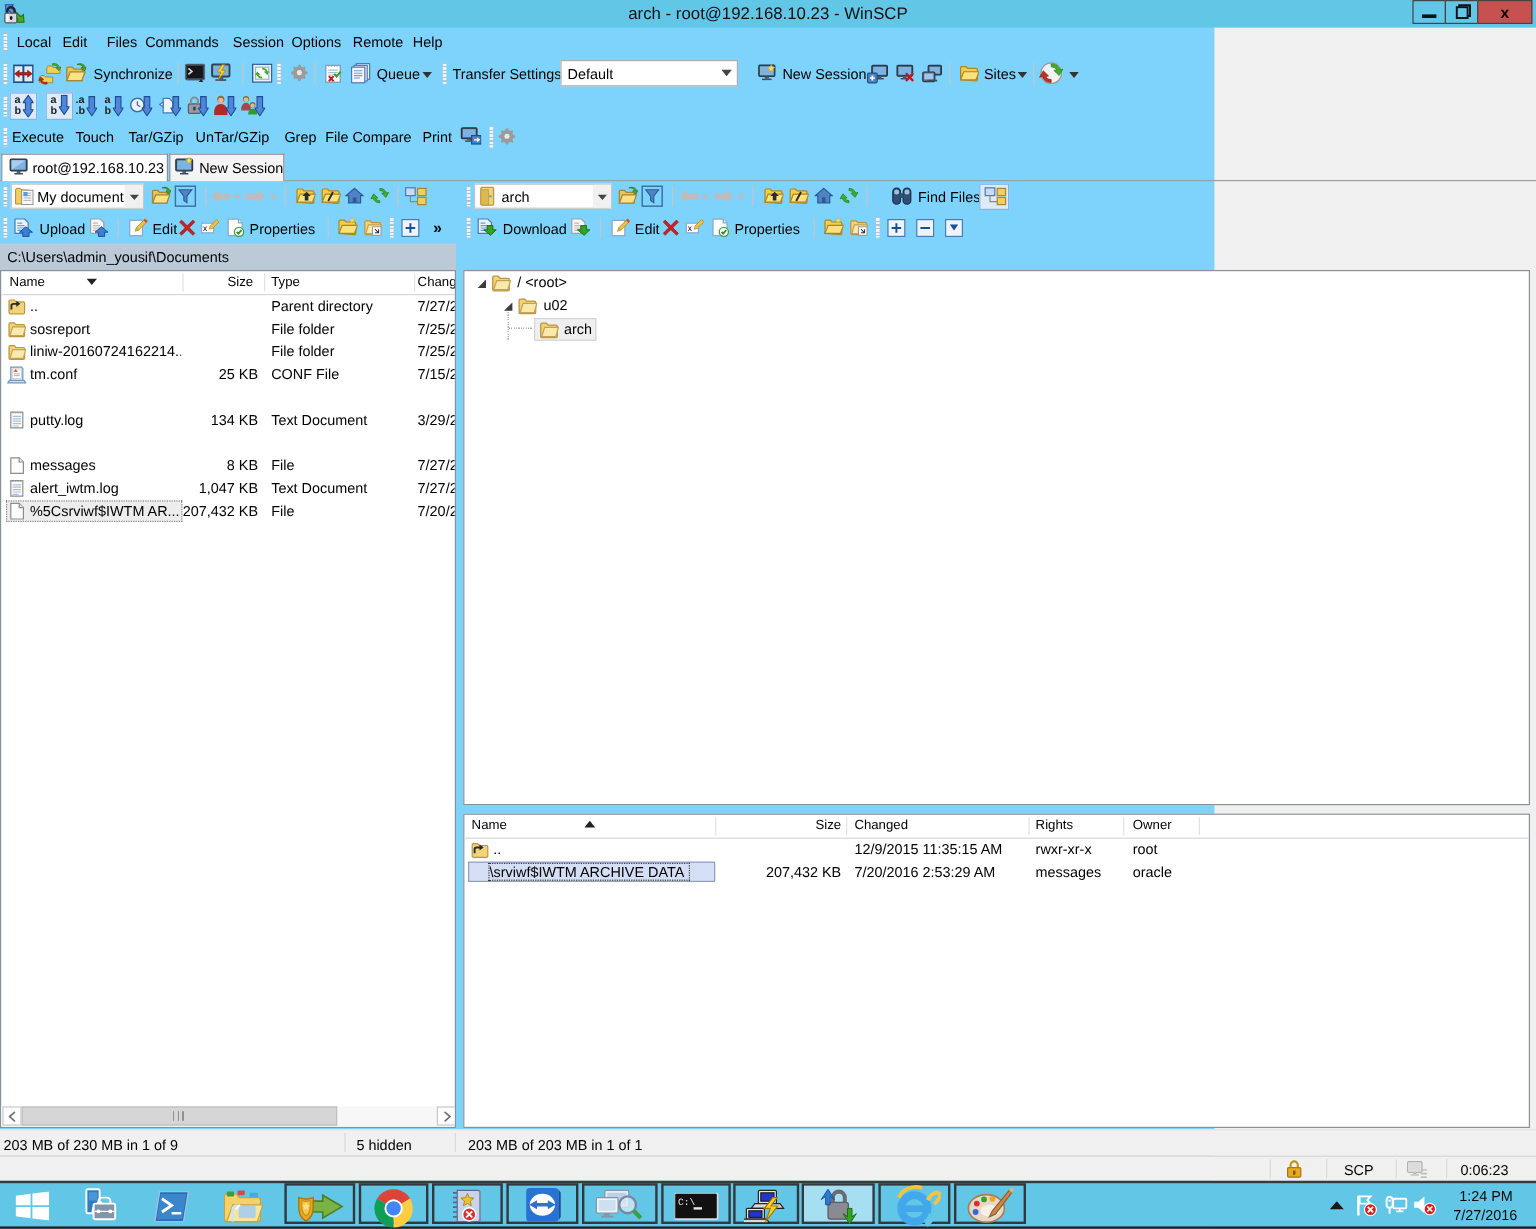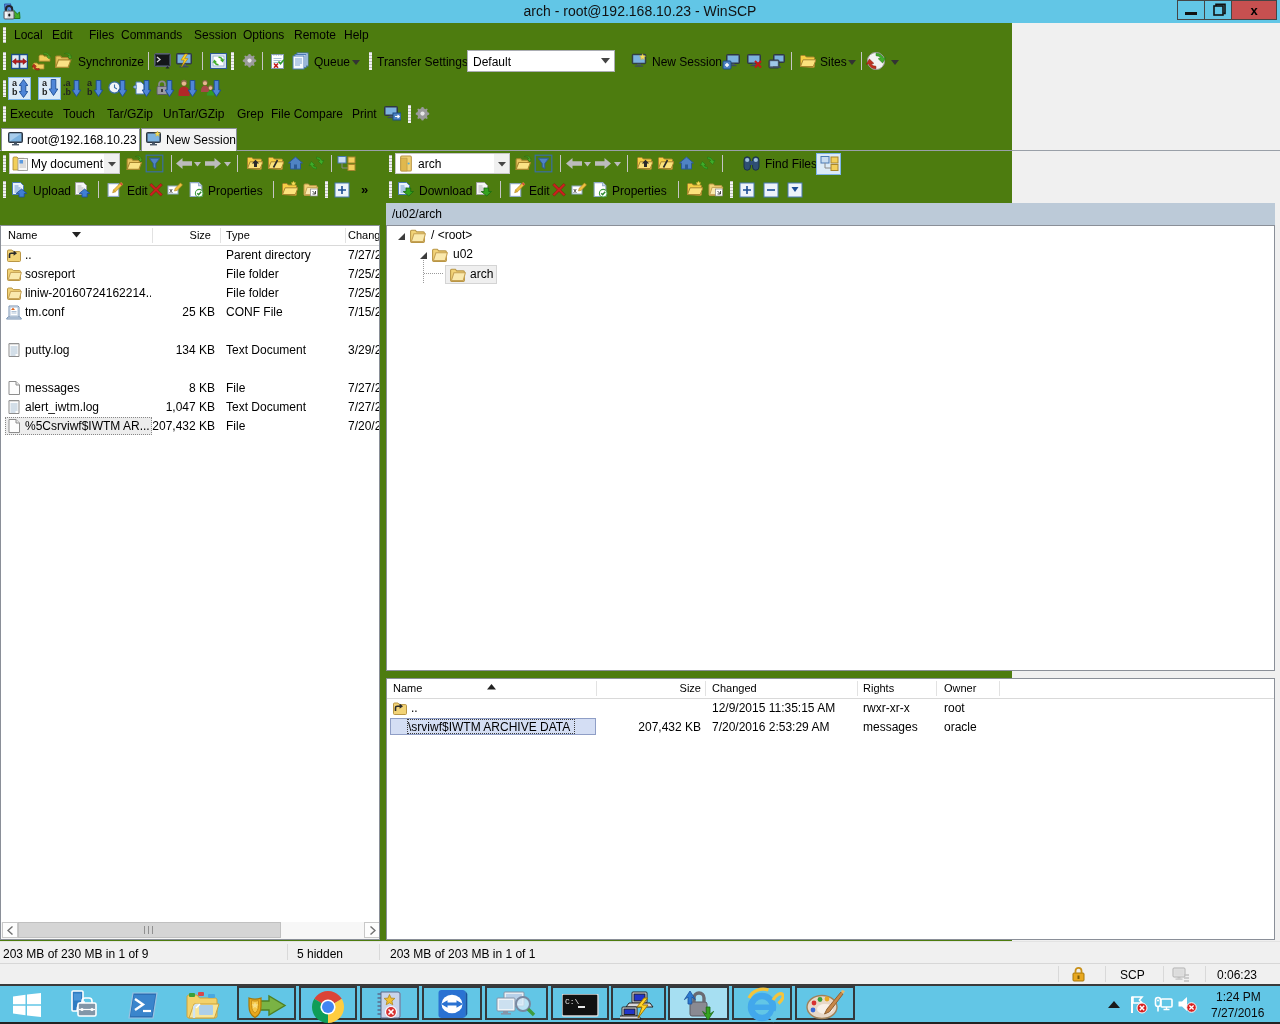--- a/index.html
+++ b/index.html
@@ -1,17 +1,17 @@
 <!DOCTYPE html>
 <html><head><meta charset="utf-8">
 <style>
 *{margin:0;padding:0;box-sizing:border-box}
 html,body{width:1280px;height:1024px;overflow:hidden}
 body{font-family:"Liberation Sans",sans-serif;font-size:12px;color:#000;background:#f0f0f0}
-#root{position:absolute;top:0;left:0;width:1012px;height:1024px;background:#4d7c0f}
+#root{position:absolute;top:0;left:0;width:1012px;height:1024px;background:#7dd3fc}
 .abs{position:absolute}
 .titlebar{top:0;left:0;width:1280px;height:23px;background:#62c6e6}
 .title{top:3px;left:0;width:1280px;text-align:center;font-size:14px;color:#111}
 .capbtn{top:0;height:20px;border:1px solid #454545;background:#62c6e6;text-align:center}
 .menu{top:28px;font-size:12px}
 .grip{width:3px;background:repeating-linear-gradient(to bottom,#bbb 0,#bbb 1px,#f2f2f2 1px,#f2f2f2 3px)}
 .tsep{width:1px;background:#c5c5c5}
 .dsep{width:3px;background:repeating-linear-gradient(to bottom,#c0c0c0 0,#c0c0c0 1px,#f2f2f2 1px,#f2f2f2 3px)}
 .i16{position:absolute;width:16px;height:16px}
 .lbl{position:absolute;font-size:12px;white-space:nowrap}
@@ -609,20 +609,21 @@
       </svg>
     </div>
 <div class="abs dsep" style="left:325px;top:181px;height:17px"></div>
 <div class="abs" style="left:334px;top:182px">
       <svg width="16" height="16" viewBox="0 0 16 16">
         <rect x="1" y="1" width="14" height="14" fill="#eef4fa" stroke="#4a7ab5"></rect>
         <path d="M8 4 v8 M4 8 h8" stroke="#1c4d94" stroke-width="1.6"></path>
       </svg>
     </div>
 <div class="abs" style="left:361px;top:182px;font-weight:bold;font-size:13px">»</div>
+<div class="pathbar" style="left:0;width:380px">C:\Users\admin_yousif\Documents</div>
 <div class="panelbox" style="left:0;top:225px;width:380px;height:715px"></div>
 <div class="abs" style="left:1px;top:226px;width:378px;height:713px;overflow:hidden">
 <div class="hdrcell" style="left:7px">Name</div>
 <svg class="abs" style="left:71px;top:6px" width="9" height="6">
         <path d="M0 0 h9 l-4.5 5.5z" fill="#222"></path>
       </svg>
 <div class="hdrcell" style="left:151px;width:59px;text-align:right">Size</div>
 <div class="hdrcell" style="left:225px">Type</div>
 <div class="hdrcell" style="left:347px">Changed</div>
 <div class="hsep" style="left:151px"></div>
@@ -877,21 +878,20 @@
         <rect x="1" y="1" width="14" height="14" fill="#eef4fa" stroke="#4a7ab5"></rect>
         <path d="M4 8 h8" stroke="#1c4d94" stroke-width="1.6"></path>
       </svg>
     </div>
 <div class="abs" style="left:787px;top:182px">
       <svg width="16" height="16" viewBox="0 0 16 16">
         <rect x="1" y="1" width="14" height="14" fill="#eef4fa" stroke="#4a7ab5"></rect>
         <path d="M4.5 5 h7 l-3.5 5z" fill="#1c4d94"></path>
       </svg>
     </div>
-<div class="pathbar" style="left:386px;width:889px">/u02/arch</div>
 <div class="panelbox" style="left:386px;top:225px;width:889px;height:446px"></div>
 <div class="abs" style="left:387px;top:226px;width:887px;height:444px;overflow:hidden">
 <svg class="abs" style="left:10px;top:6px" width="9" height="9">
         <path d="M8 1 V8 H1z" fill="#3c3c3c"></path>
       </svg>
 <svg class="abs i16" style="left:22px;top:1px;width:17px;height:17px" viewBox="0 0 16 16">
         <use href="#fol"></use>
       </svg>
 <div class="row" style="left:44px;top:0">/ &lt;root&gt;</div>
 <svg class="abs" style="left:32px;top:25px" width="9" height="9">

